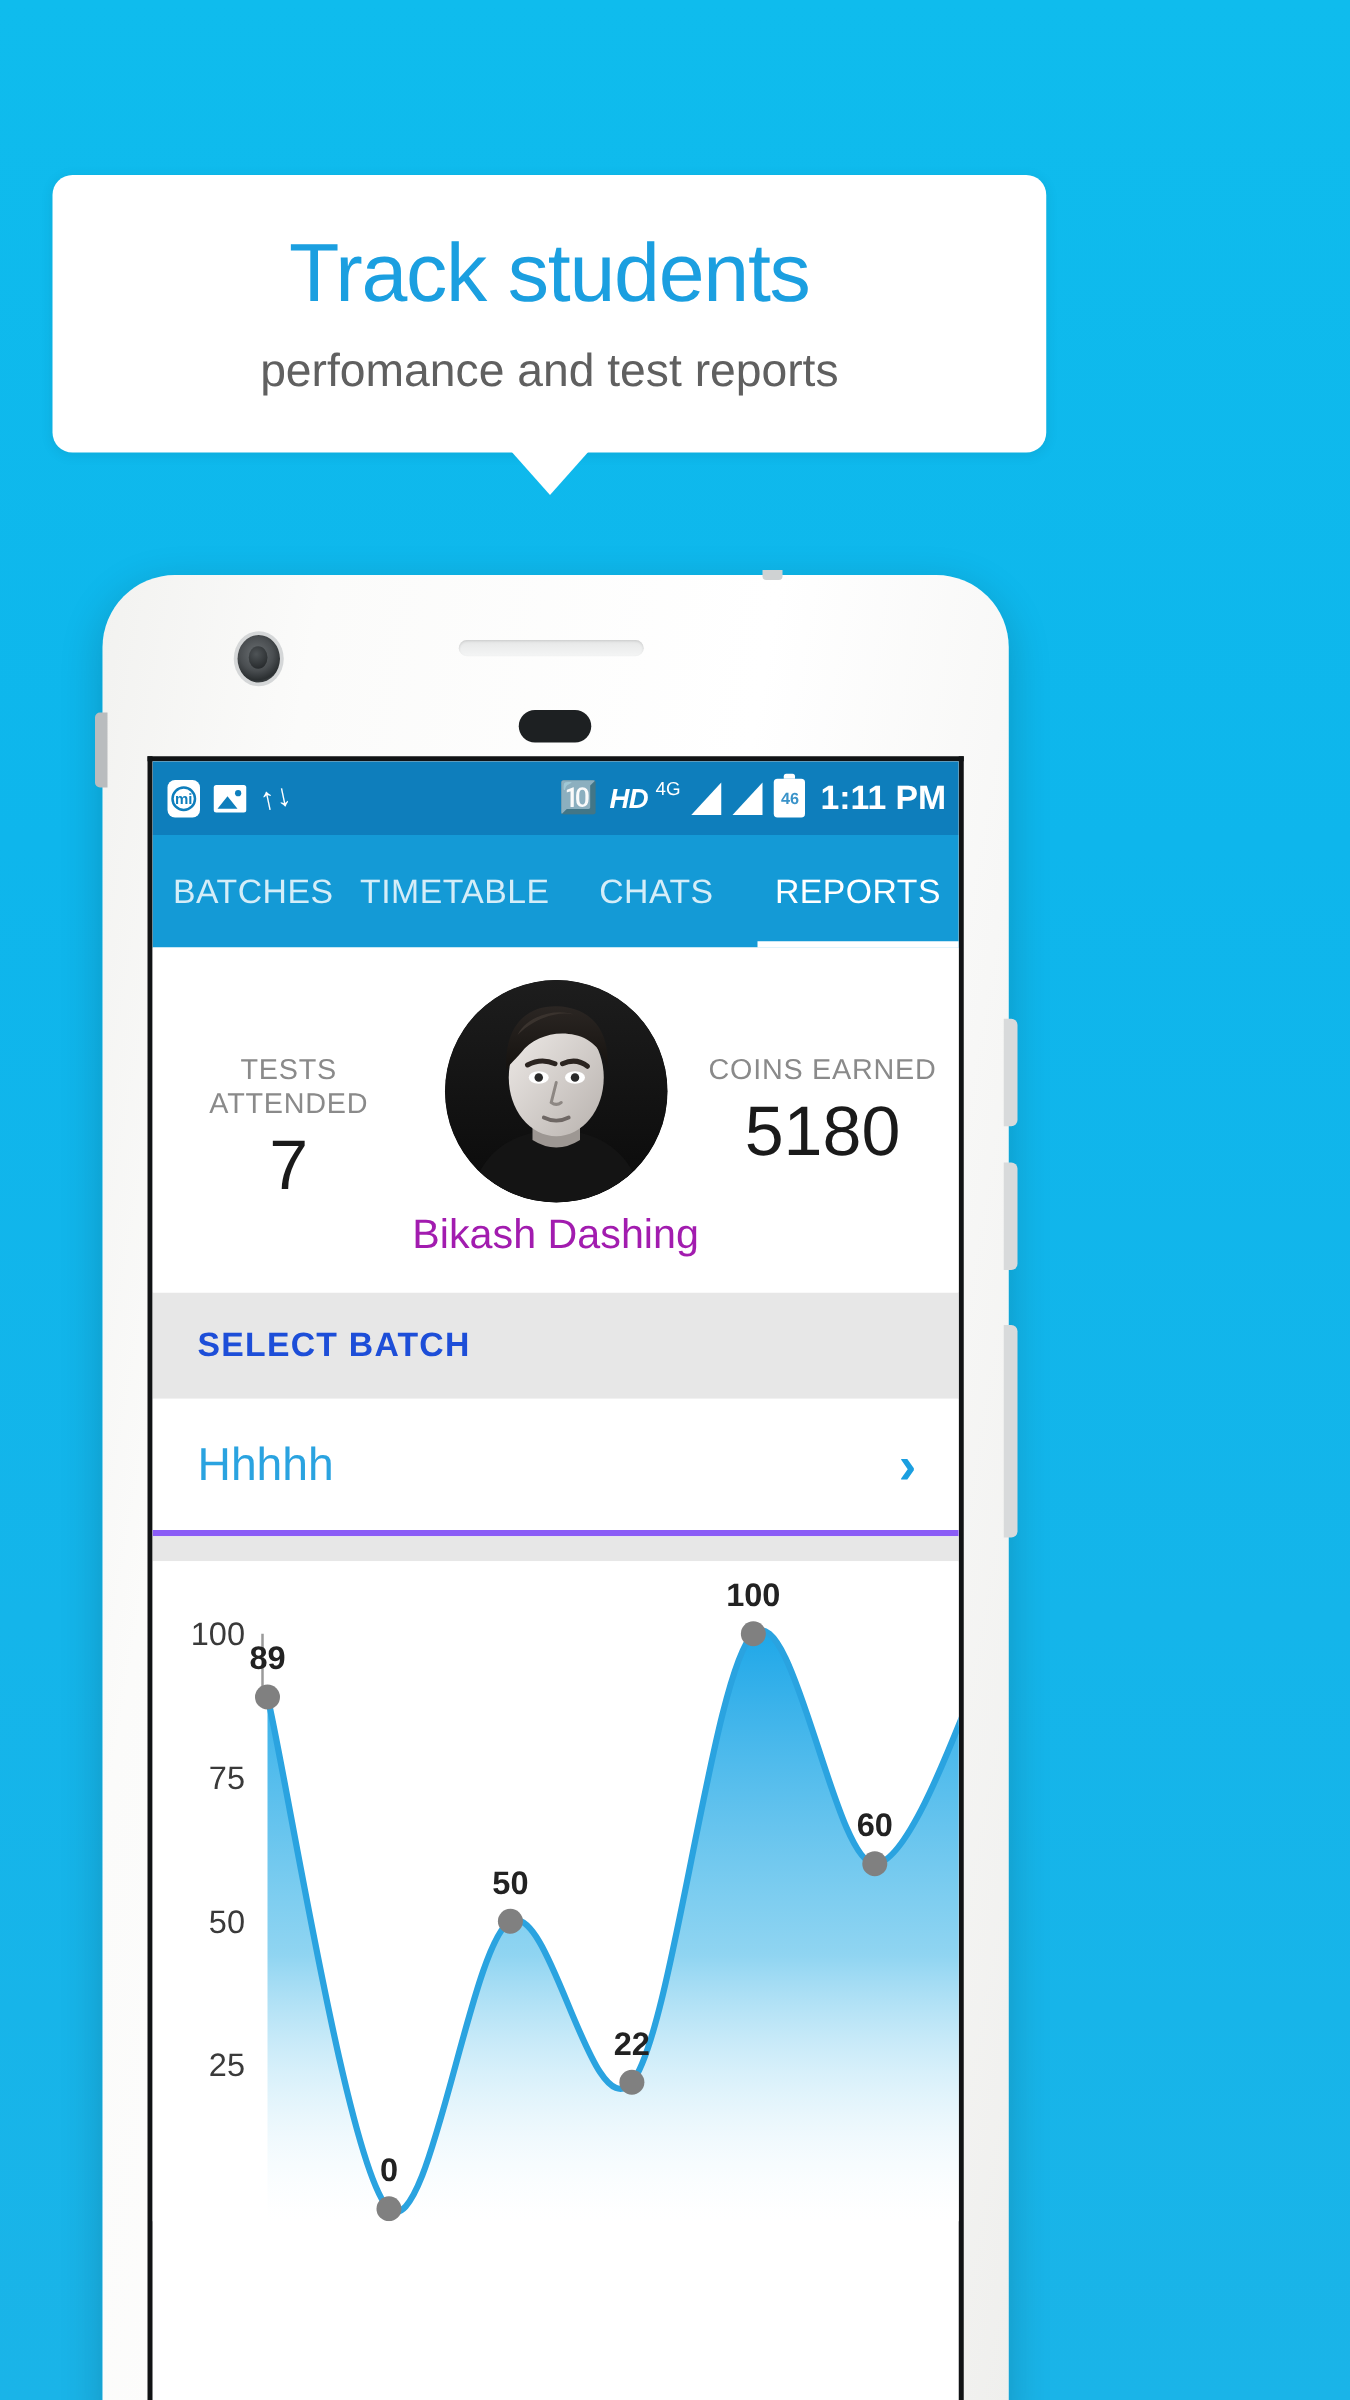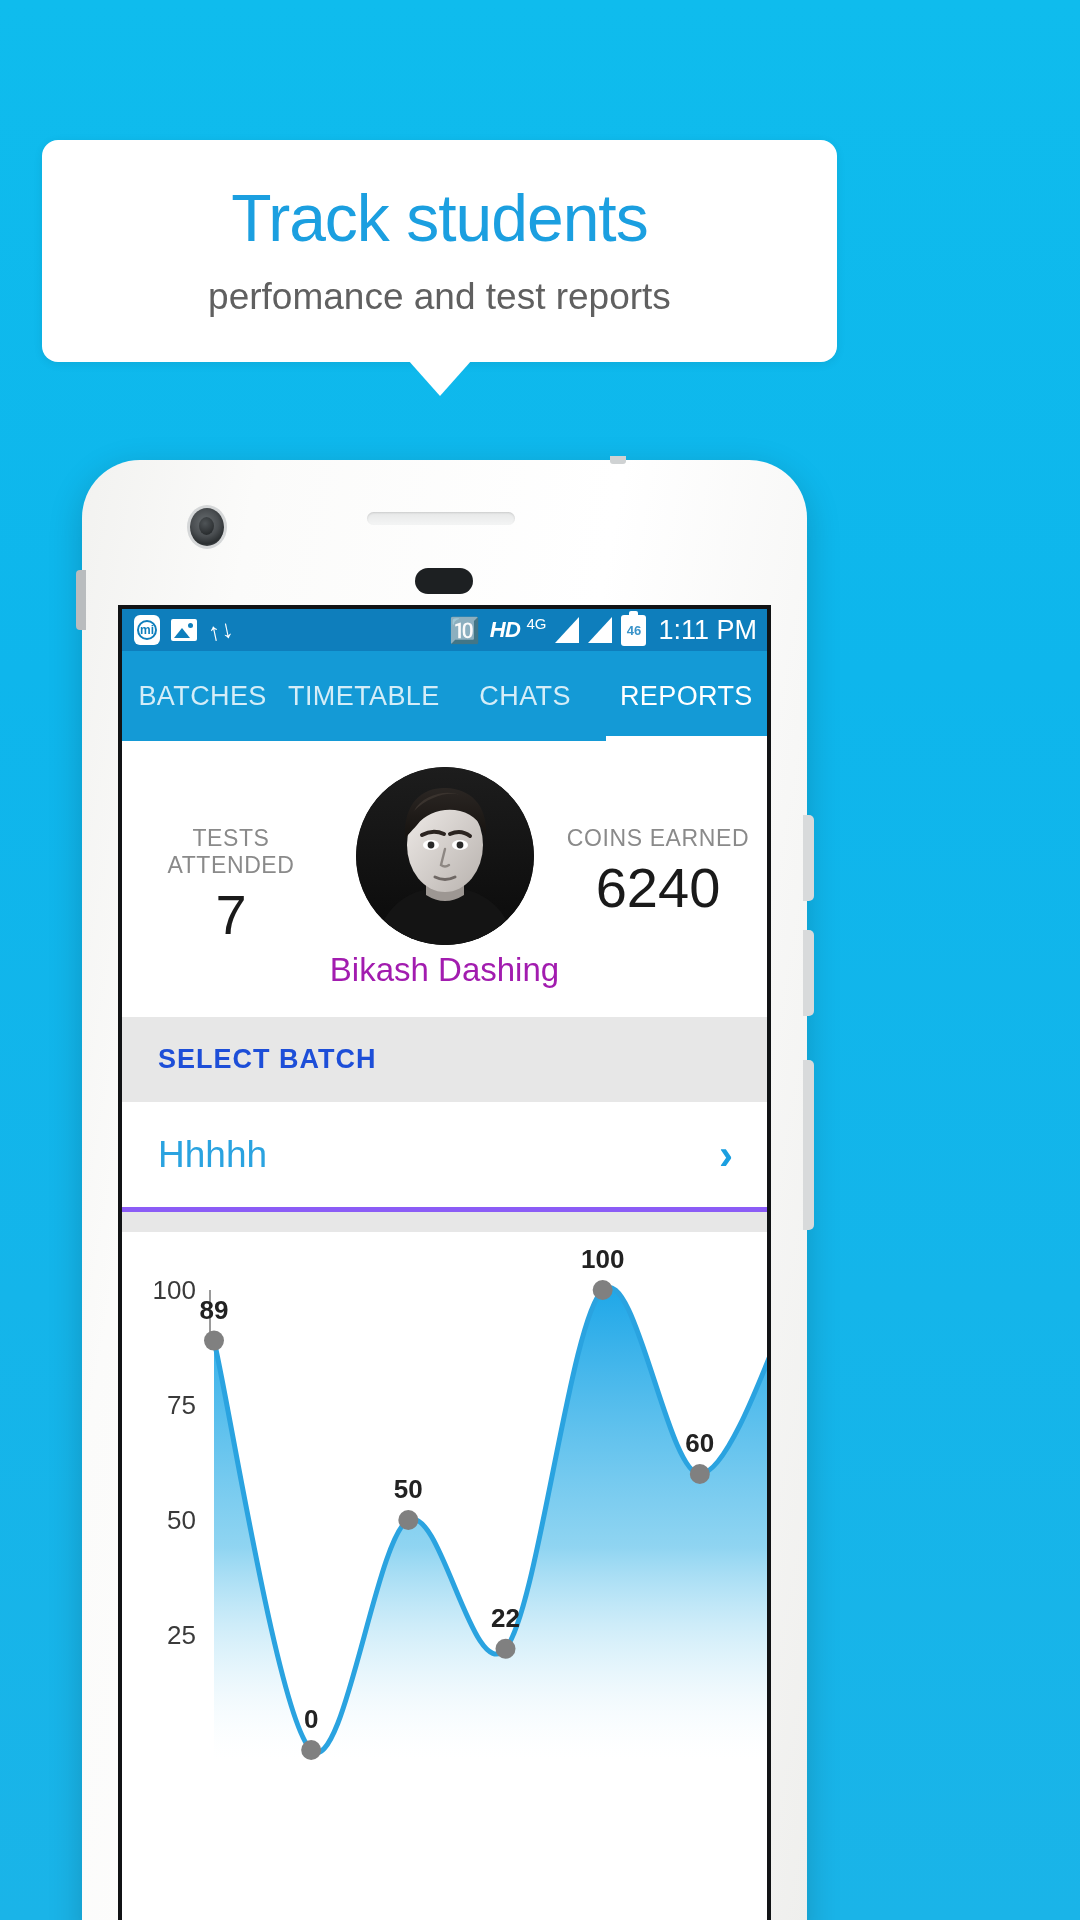--- a/index.html
+++ b/index.html
@@ -78,21 +78,21 @@
 
   
   .screen {
     position:absolute; left:36px; top:145px; width:653px; height:1335px;
     background:#ffffff; overflow:hidden;
     border:4px solid #111315; border-bottom:none;
   }
 
   
   .statusbar {
-    height:42px; background:#0e7ebc; display:flex; align-items:center;
+    height:59px; background:#0e7ebc; display:flex; align-items:center;
     padding:0 10px 0 12px; color:#ffffff;
   }
   .sb-left { display:flex; align-items:center; gap:11px; }
   .sb-right { margin-left:auto; display:flex; align-items:center; gap:9px; }
   .ic-mi {
     width:26px; height:30px; background:#ffffff; border-radius:6px;
     display:flex; align-items:center; justify-content:center;
   }
   .ic-mi span { font-size:12px; color:#0e7ebc; font-weight:700;
     border:2px solid #0e7ebc; border-radius:50%; width:20px;height:20px;
@@ -103,21 +103,21 @@
   .ic-img:before{content:"";position:absolute;right:4px;top:4px;width:5px;height:5px;border-radius:50%;background:#0e7ebc;}
   .ic-sync { font-size:25px; line-height:1; color:#fff; transform:rotate(-12deg); }
   .ic-bt { font-size:25px; line-height:1; }
   .ic-hd { font-size:22px; font-style:italic; font-weight:700; letter-spacing:-.5px;}
   .ic-4g { font-size:15px; font-weight:400; position:relative; top:-7px; margin-left:-3px;}
   .sig { width:0;height:0;border-left:24px solid transparent;border-bottom:26px solid #ffffff;}
   .batt { width:25px;height:31px;background:#fff;border-radius:3px;position:relative;
     display:flex;align-items:center;justify-content:center;}
   .batt:before{content:"";position:absolute;top:-4px;left:8px;width:9px;height:4px;background:#fff;border-radius:2px 2px 0 0;}
   .batt span{font-size:13px;font-weight:700;color:#3a93c9;}
-  .clock { font-size:27px; font-weight:400; letter-spacing:0; margin-left:3px;}
+  .clock { font-size:27px; font-weight:700; letter-spacing:0; margin-left:3px;}
 
   
   .tabs {
     height:90px; background:#149ad6; display:flex; align-items:center;
     position:relative;
   }
   .tab {
     flex:1; text-align:center; color:rgba(255,255,255,.82);
     font-size:27px; letter-spacing:.4px; white-space:nowrap;
   }
@@ -258,21 +258,21 @@
 
               <path d="M89 82 L85 98 q4 3 8 0" stroke="#8d8783" stroke-width="2.4" fill="none" stroke-linecap="round"></path>
 
               <path d="M79 110 q10 5 20 0" stroke="#6e6764" stroke-width="3" fill="none" stroke-linecap="round"></path>
             </g>
           </svg>
         </div>
 
         <div class="stat">
           <div class="stat-label">COINS EARNED</div>
-          <div class="stat-value">6240</div>
+          <div class="stat-value">5180</div>
         </div>
       </div>
       <div class="prof-name">Bikash Dashing</div>
     </div>
 
     <div class="select-header">SELECT BATCH</div>
     <div class="batch-row">
       <div class="batch-name">Hhhhh</div>
       <div class="batch-arrow">›</div>
     </div>

